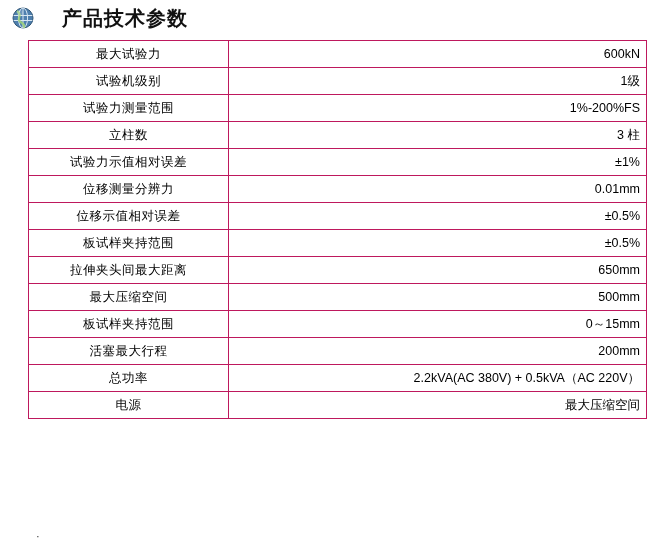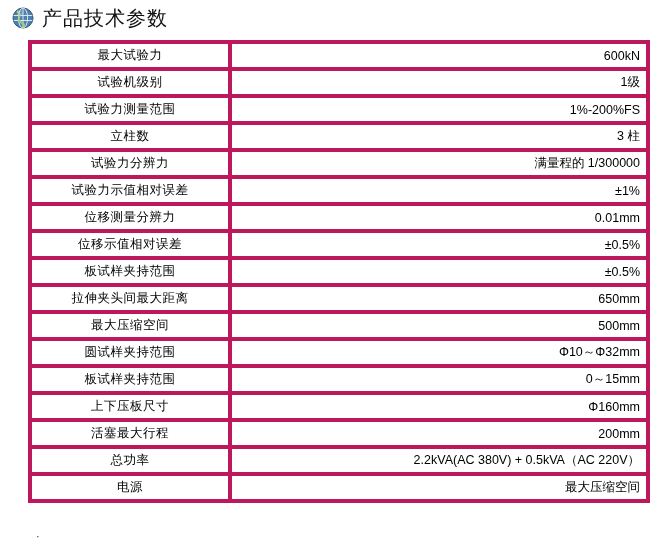--- a/index.html
+++ b/index.html
@@ -29,37 +29,38 @@
   }
   .header-icon {
     width: 22px;
     height: 22px;
     margin-right: 8px;
     flex: 0 0 auto;
     display: block;
   }
   .header-title {
     font-size: 20px;
-    font-weight: normal;
+    font-weight: bold;
     letter-spacing: 1px;
     color: #111111;
     line-height: 22px;
+    margin-left: 20px;
   }
   .spec-table-wrap {
     padding: 6px 22px 0 28px;
     box-sizing: border-box;
   }
   table.spec-table {
     border-collapse: collapse;
     width: 618px;
     table-layout: fixed;
     background: #ffffff;
   }
   table.spec-table td {
-    border: 4px solid #be185d;
+    border: 1px solid #be185d;
     height: 27px;
     font-size: 12.5px;
     padding: 0 6px;
     box-sizing: border-box;
     vertical-align: middle;
   }
   td.param-name {
     width: 200px;
     text-align: center;
     letter-spacing: 0.5px;
@@ -108,24 +109,20 @@
         </tr>
         <tr>
           <td class="param-name">试验力测量范围</td>
           <td class="param-value">1%-200%FS</td>
         </tr>
         <tr>
           <td class="param-name">立柱数</td>
           <td class="param-value">3 柱</td>
         </tr>
         <tr>
-          <td class="param-name">试验力分辨力</td>
-          <td class="param-value">满量程的 1/300000</td>
-        </tr>
-        <tr>
           <td class="param-name">试验力示值相对误差</td>
           <td class="param-value">±1%</td>
         </tr>
         <tr>
           <td class="param-name">位移测量分辨力</td>
           <td class="param-value">0.01mm</td>
         </tr>
         <tr>
           <td class="param-name">位移示值相对误差</td>
           <td class="param-value">±0.5%</td>
@@ -136,30 +133,22 @@
         </tr>
         <tr>
           <td class="param-name">拉伸夹头间最大距离</td>
           <td class="param-value">650mm</td>
         </tr>
         <tr>
           <td class="param-name">最大压缩空间</td>
           <td class="param-value">500mm</td>
         </tr>
         <tr>
-          <td class="param-name">圆试样夹持范围</td>
-          <td class="param-value">Φ10～Φ32mm</td>
-        </tr>
-        <tr>
           <td class="param-name">板试样夹持范围</td>
           <td class="param-value">0～15mm</td>
-        </tr>
-        <tr>
-          <td class="param-name">上下压板尺寸</td>
-          <td class="param-value">Φ160mm</td>
         </tr>
         <tr>
           <td class="param-name">活塞最大行程</td>
           <td class="param-value">200mm</td>
         </tr>
         <tr>
           <td class="param-name">总功率</td>
           <td class="param-value">2.2kVA(AC 380V) + 0.5kVA（AC 220V）</td>
         </tr>
         <tr>

